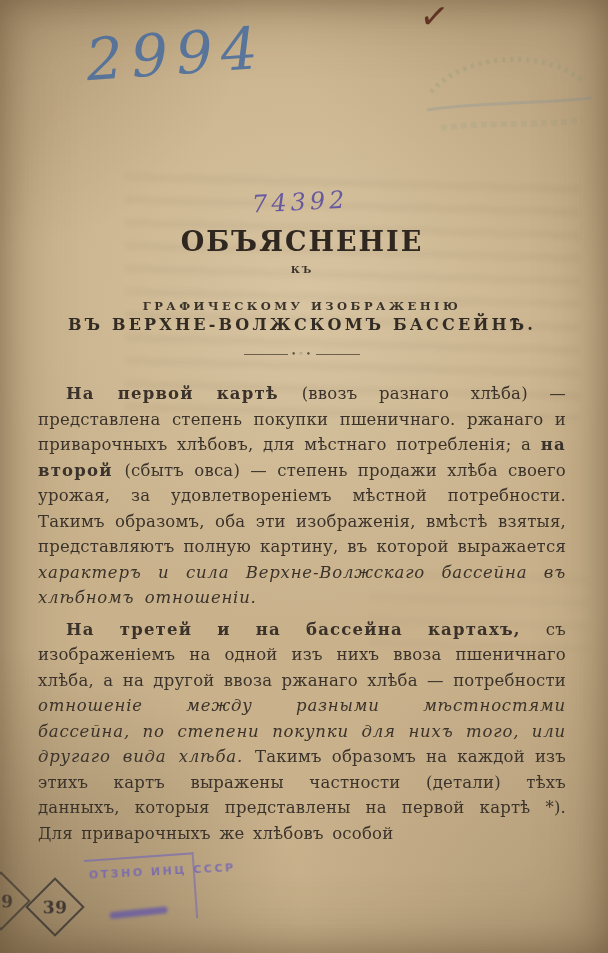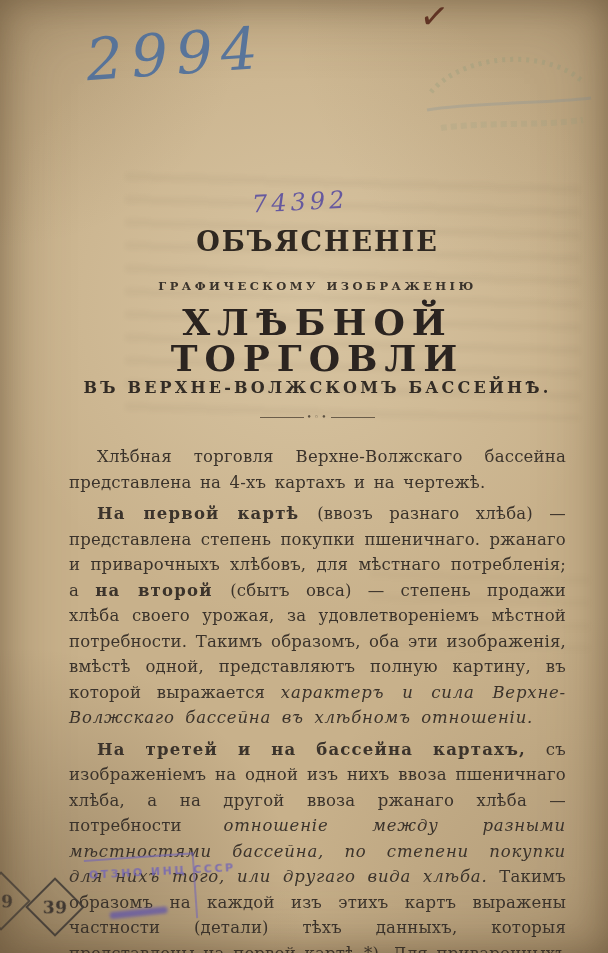--- a/index.html
+++ b/index.html
@@ -48,21 +48,21 @@
     opacity:.9;
   }
   .green-stamp{position:absolute;left:423px;top:46px;opacity:.8;}
   .hand-74392{
     position:absolute;left:252px;top:188px;
     font-style:italic;font-size:24px;letter-spacing:4px;
     color:#5b4fa0;opacity:.9;
     transform:rotate(-3deg);
   }
 
-  .content{position:absolute;inset:0;padding:0 42px 0 69px;color:#38302a;}
+  .content{position:absolute;inset:0;padding:0 42px 0 38px;color:#38302a;}
   .title-block{text-align:center;margin-top:228px;}
   .t-expl{font-size:27px;font-weight:bold;letter-spacing:2px;line-height:1;color:#2f2821;}
   .t-k{font-size:10px;font-weight:bold;letter-spacing:2px;margin-top:9px;color:#3a332b;}
   .t-graph{font-size:11.5px;font-weight:bold;letter-spacing:3.5px;margin-top:24px;color:#3a332b;}
   .t-main{font-size:36px;font-weight:bold;letter-spacing:7px;line-height:1;margin-top:11px;color:#2b2420;}
   .t-sub{font-size:16px;font-weight:bold;letter-spacing:3.2px;margin-top:2px;color:#332c25;}
   .divider{display:flex;align-items:center;justify-content:center;margin-top:15px;color:#4a4034;}
   .divider .line{width:44px;border-top:1.5px solid rgba(72,62,48,.75);}
   .divider .orn{font-size:9px;letter-spacing:2px;padding:0 3px;opacity:.85;}
 
@@ -129,41 +129,38 @@
     <path d="M4 64 C 50 56, 120 58, 168 52" fill="none" stroke="#6d8aa0" stroke-width="3" opacity="0.28"></path>
     <path d="M18 82 C 60 76, 120 80, 160 74" fill="none" stroke="#7f9478" stroke-width="6" stroke-dasharray="6 4" opacity="0.18"></path>
   </svg>
 
   <div class="hand-74392">74392</div>
 
   <div class="content">
 
     <div class="title-block">
       <div class="t-expl">ОБЪЯСНЕНІЕ</div>
+      <div class="t-k">КЪ</div>
       <div class="t-graph">ГРАФИЧЕСКОМУ ИЗОБРАЖЕНІЮ</div>
-      <div class="t-main">ХЛѢБНОЙ ТОРГОВЛИ</div>
       <div class="t-sub">ВЪ ВЕРХНЕ-ВОЛЖСКОМЪ БАССЕЙНѢ.</div>
       <div class="divider">
         <span class="line"></span>
         <span class="orn">•◦•</span>
         <span class="line"></span>
       </div>
     </div>
 
     <div class="body-text">
 
-      <p>
-        <span>Хлѣбная торговля Верхне-Волжскаго бассейна представлена на 4-хъ картахъ и на чертежѣ.</span>
-      </p>
 
       <p>
         <span class="seg-b">На первой картѣ </span>
         <span>(ввозъ разнаго хлѣба) — представлена степень покупки пшеничнаго. ржанаго и приварочныхъ хлѣбовъ, для мѣстнаго потребленія; а </span>
         <span class="seg-b">на второй </span>
-        <span>(сбытъ овса) — степень продажи хлѣба своего урожая, за удовлетвореніемъ мѣстной потребности. Такимъ образомъ, оба эти изображенія, вмѣстѣ одной, представляютъ полную картину, въ которой выражается </span>
+        <span>(сбытъ овса) — степень продажи хлѣба своего урожая, за удовлетвореніемъ мѣстной потребности. Такимъ образомъ, оба эти изображенія, вмѣстѣ взятыя, представляютъ полную картину, въ которой выражается </span>
         <span class="seg-i">характеръ и сила Верхне-Волжскаго бассейна въ хлѣбномъ отношеніи.</span>
       </p>
 
       <p>
         <span class="seg-b">На третей и на бассейна картахъ, </span>
         <span>съ изображеніемъ на одной изъ нихъ ввоза пшеничнаго хлѣба, а на другой ввоза ржанаго хлѣба — потребности </span>
         <span class="seg-i">отношеніе между разными мѣстностями бассейна, по степени покупки для нихъ того, или другаго вида хлѣба. </span>
         <span>Такимъ образомъ на каждой изъ этихъ картъ выражены частности (детали) тѣхъ данныхъ, которыя представлены на первой картѣ *). Для приварочныхъ же хлѣбовъ особой</span>
       </p>
 

